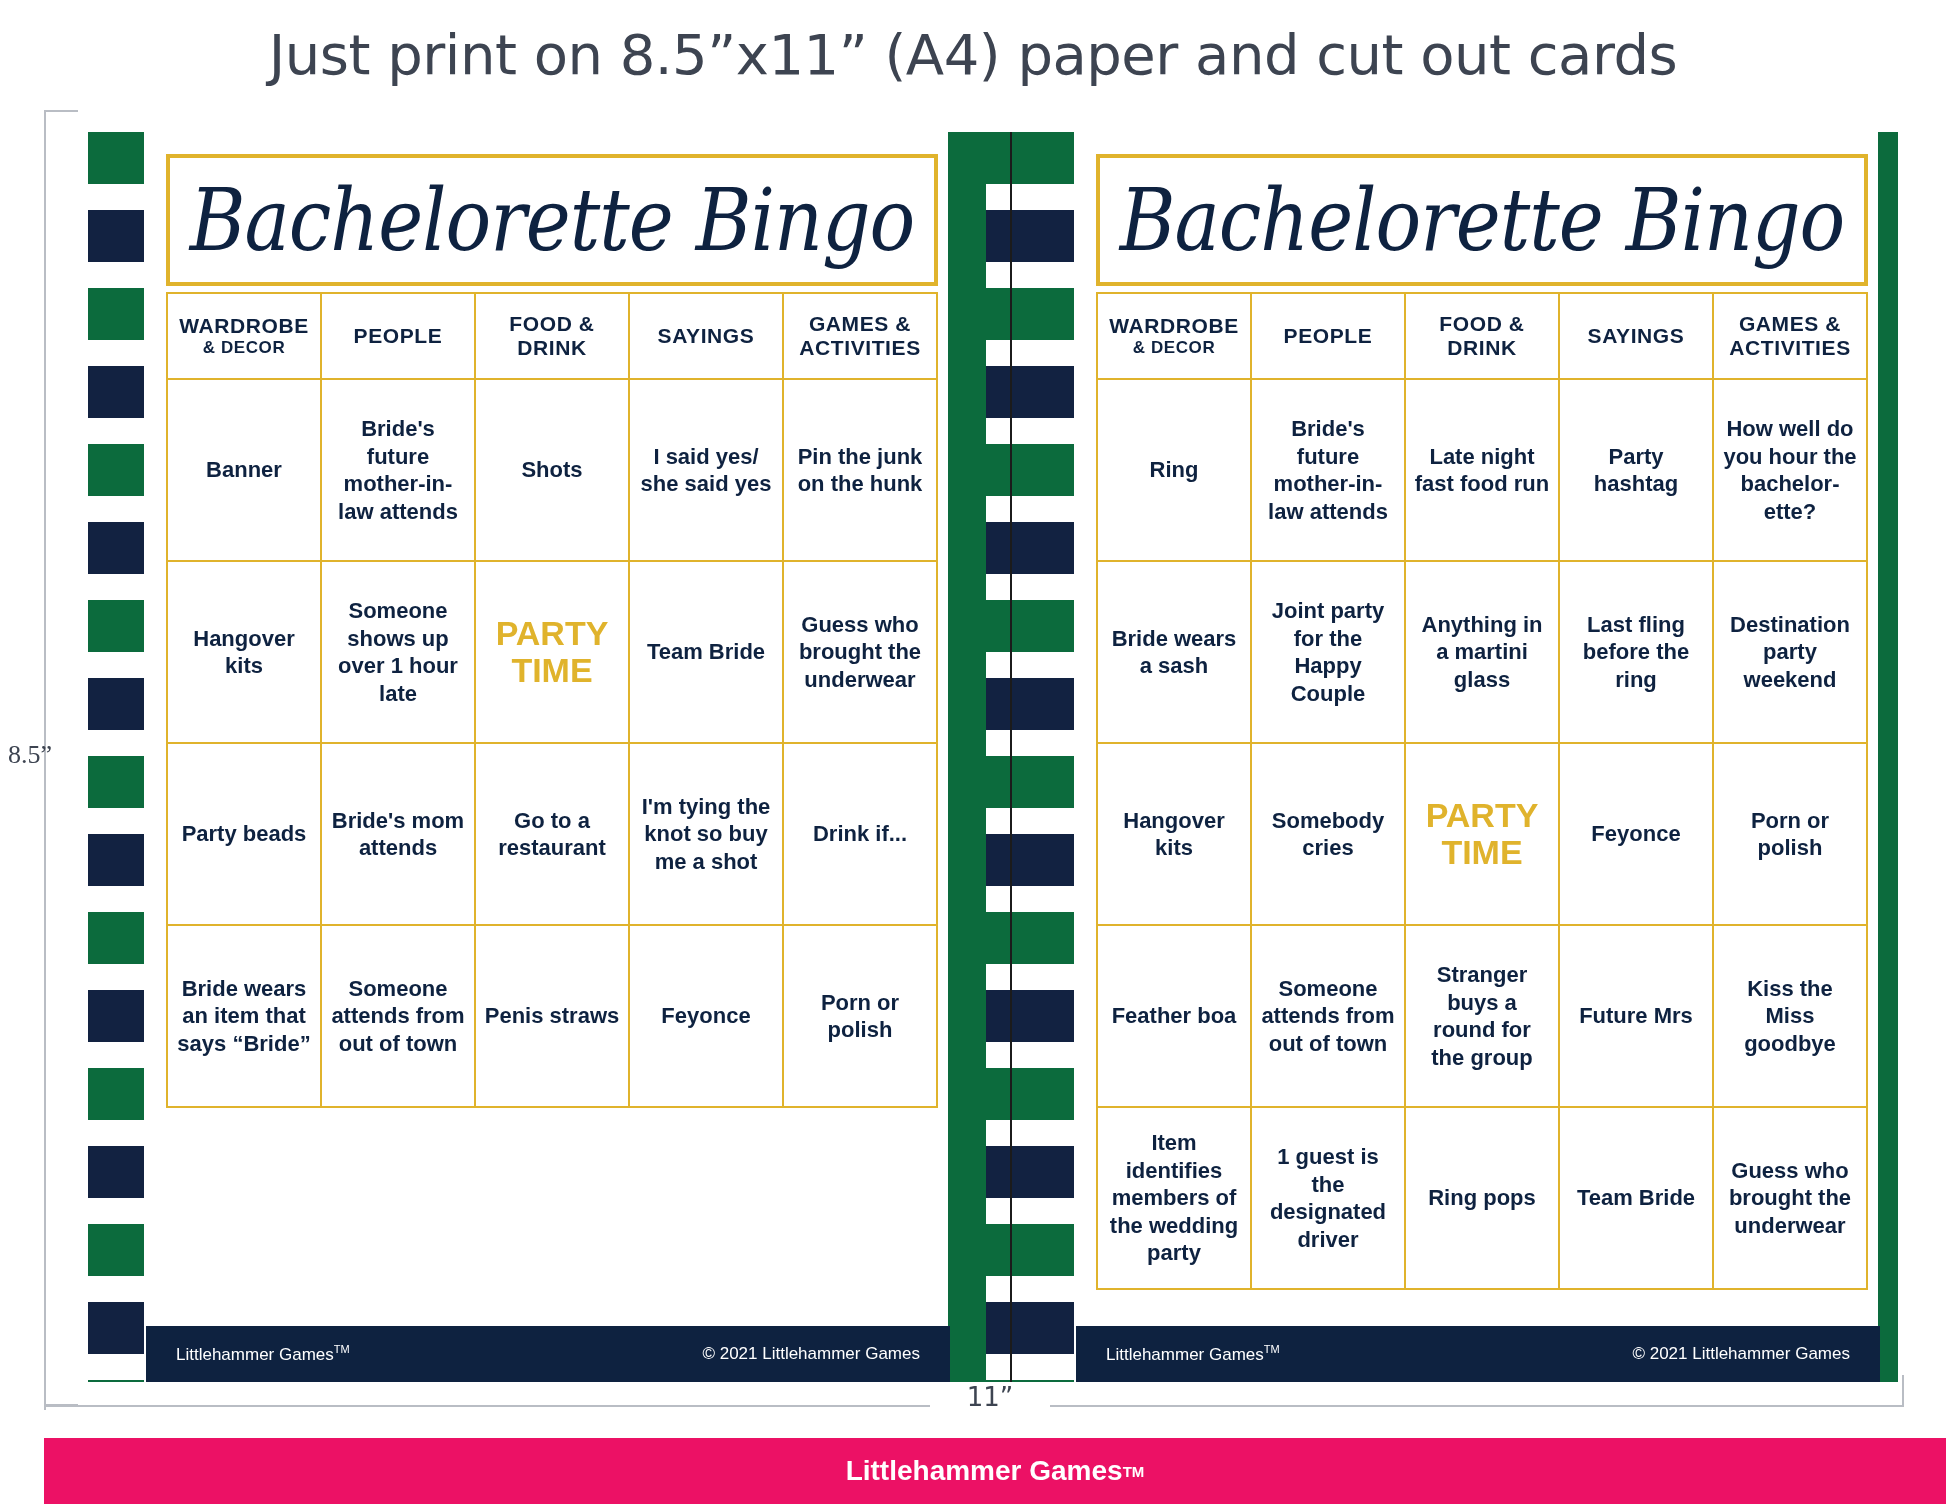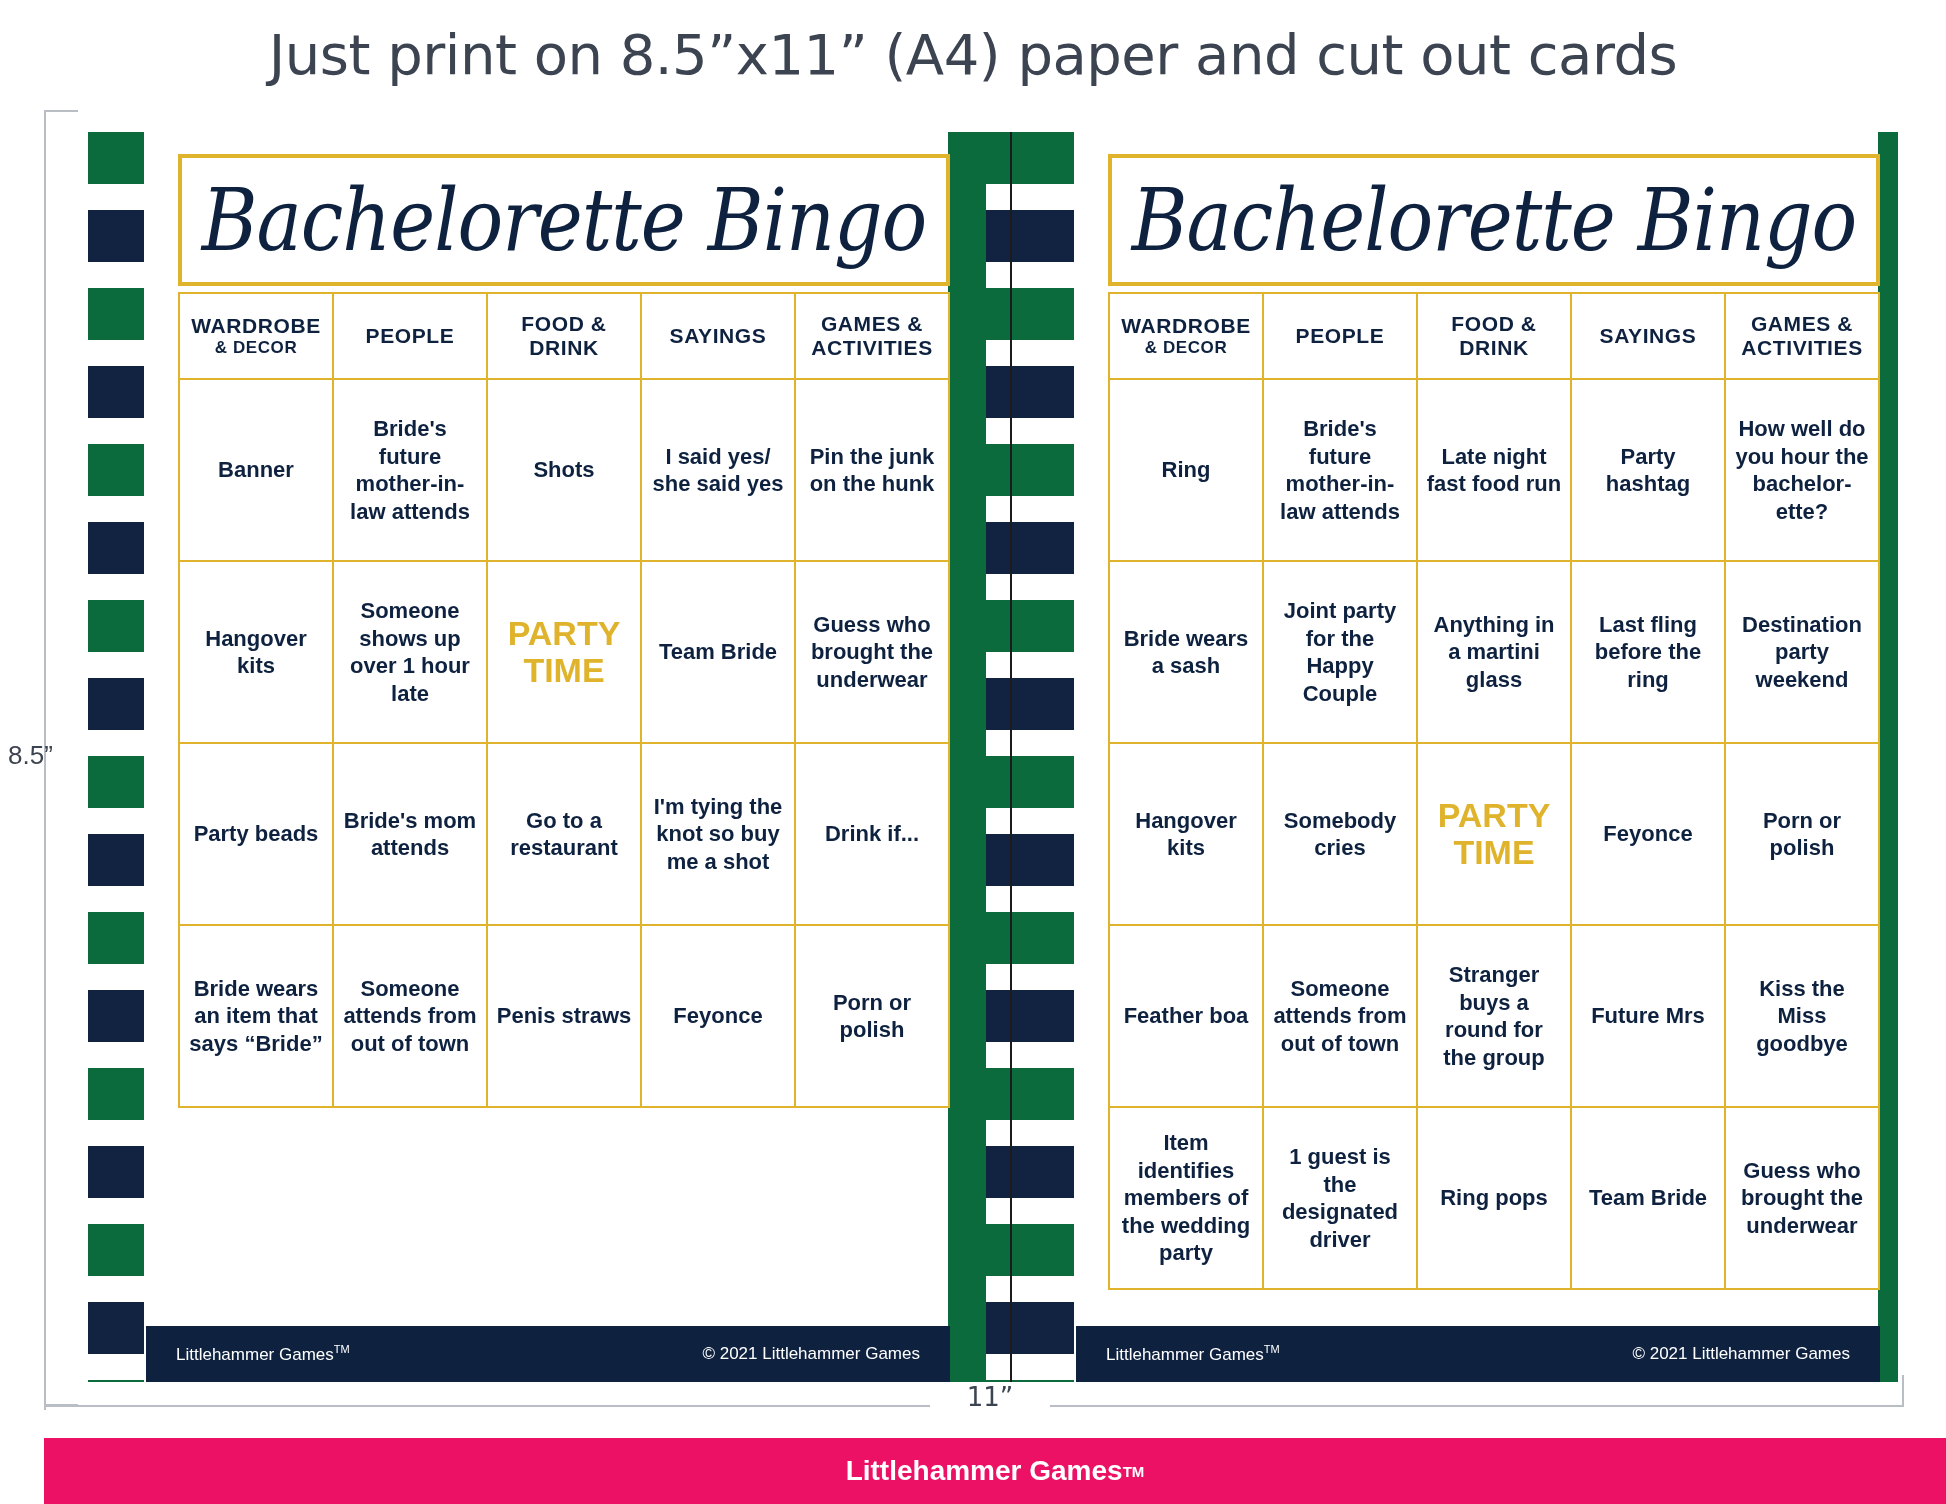--- a/index.html
+++ b/index.html
@@ -40,21 +40,21 @@
     width: 2px;
     height: 1300px;
     background: #b9bdc4;
   }
   .ruler-v-label {
     position: absolute;
     left: 8px;
     top: 740px;
     font-size: 26px;
     color: #3d4451;
-    font-family: Liberation Sans, sans-serif;
+    font-family: Liberation Serif, serif;
   }
   .ruler-h {
     position: absolute;
     left: 44px;
     top: 1405px;
     width: 1860px;
     height: 2px;
     background: #b9bdc4;
   }
   .ruler-h-label {
@@ -119,21 +119,21 @@
     position: absolute;
     left: 38px;
     top: 0;
     width: 804px;
     height: 1250px;
     background: #ffffff;
     border-left: 2px solid #ffffff;
   }
   .card-pad {
     position: absolute;
-    left: 16px; top: 0;
+    left: 4px; top: 0;
     width: 804px;
     height: 1250px;
     padding: 22px 16px 0 16px;
   }
 
   
   .title-plate {
     position: relative;
     height: 132px;
     border: 4px solid #e0b32c;

